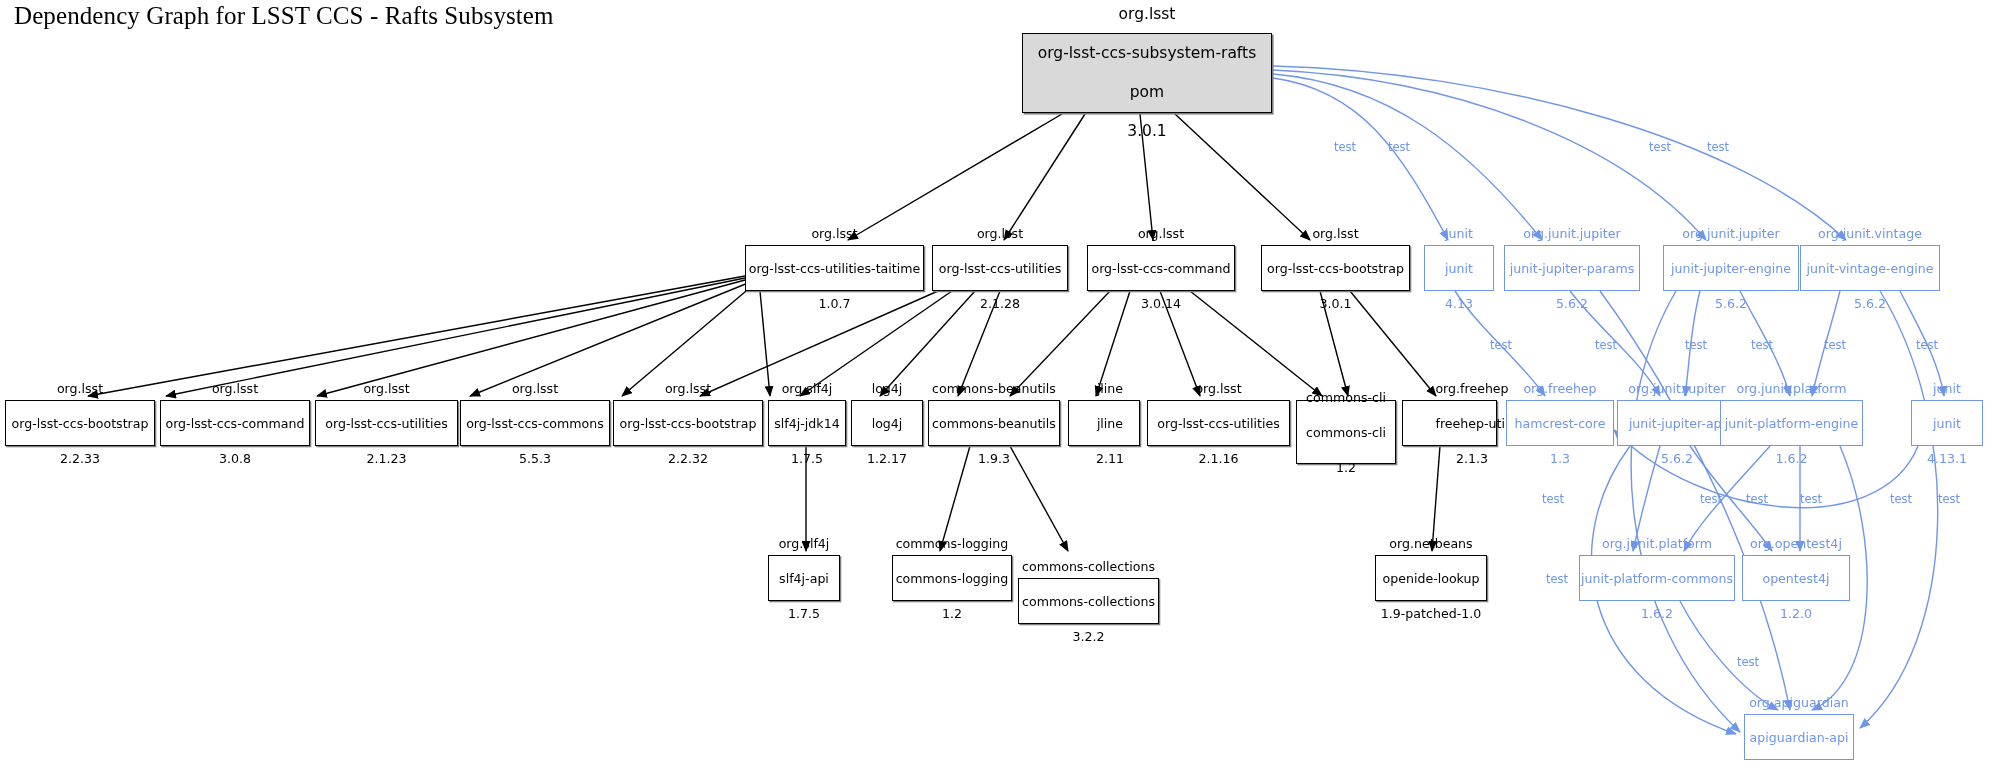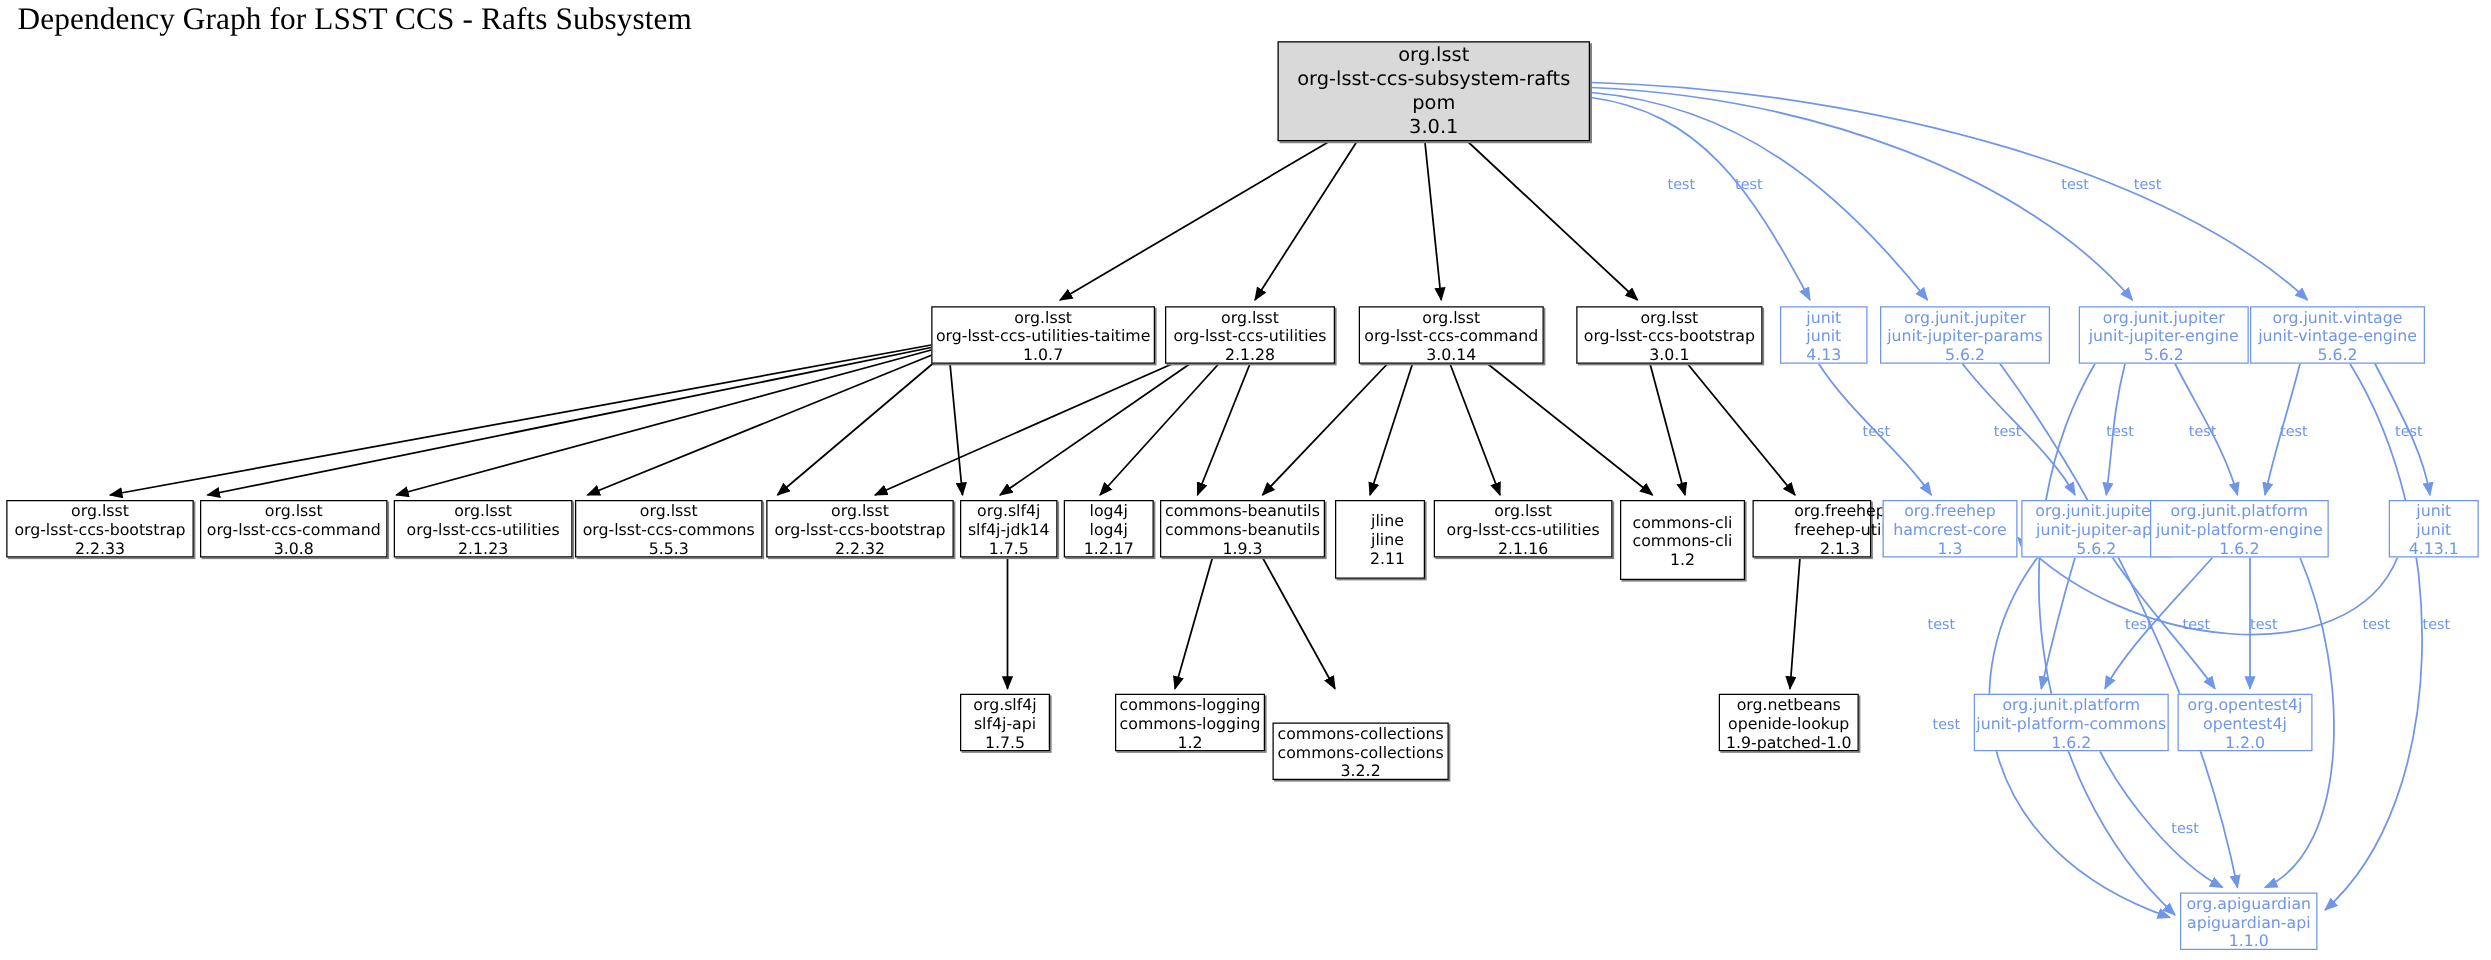--- a/index.html
+++ b/index.html
@@ -17,20 +17,21 @@
   svg#edges{position:absolute;left:0;top:0;width:1993px;height:768px;pointer-events:none;}
 
   .node{
     position:absolute;box-sizing:border-box;
     display:flex;flex-direction:column;align-items:center;justify-content:center;
     font-family:"DejaVu Sans",sans-serif;
     font-size:12.6px;line-height:15px;
     text-align:center;white-space:nowrap;
     background:#ffffff;border:1px solid #000000;color:#000000;
     box-shadow:1.3px 1.3px 0 0 #808080;
+    gap:20px;
   }
   .node > span{display:block;}
   .node.root{
     background:#d9d9d9;border:1px solid #000;
     font-size:15.5px;line-height:19px;font-weight:400;
     box-shadow:1.6px 1.6px 0 0 #808080;
   }
   .node.test{
     border:1.4px solid #6f96e8;color:#6f96e8;background:#ffffff;
     box-shadow:none;
@@ -230,21 +231,21 @@
     <span>log4j</span>
     <span>1.2.17</span>
   </div>
 
   <div class="node" style="left:928px;top:400px;width:132px;height:46px;">
     <span>commons-beanutils</span>
     <span>commons-beanutils</span>
     <span>1.9.3</span>
   </div>
 
-  <div class="node" style="left:1068px;top:400px;width:72px;height:63px;padding-left:12px;">
+  <div class="node" style="left:1068px;top:400px;width:72px;height:46px;padding-left:12px;">
     <span>jline</span>
     <span>jline</span>
     <span>2.11</span>
   </div>
 
   <div class="node" style="left:1147px;top:400px;width:143px;height:46px;">
     <span>org.lsst</span>
     <span>org-lsst-ccs-utilities</span>
     <span>2.1.16</span>
   </div>

